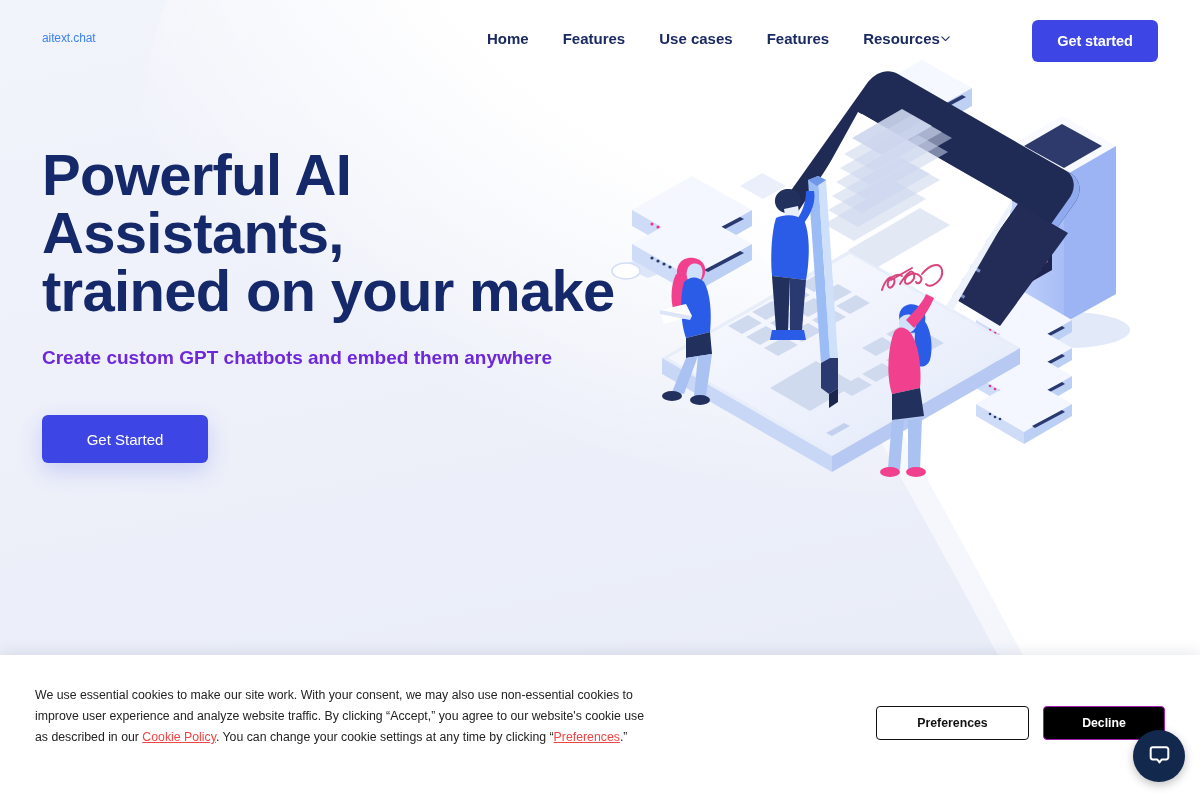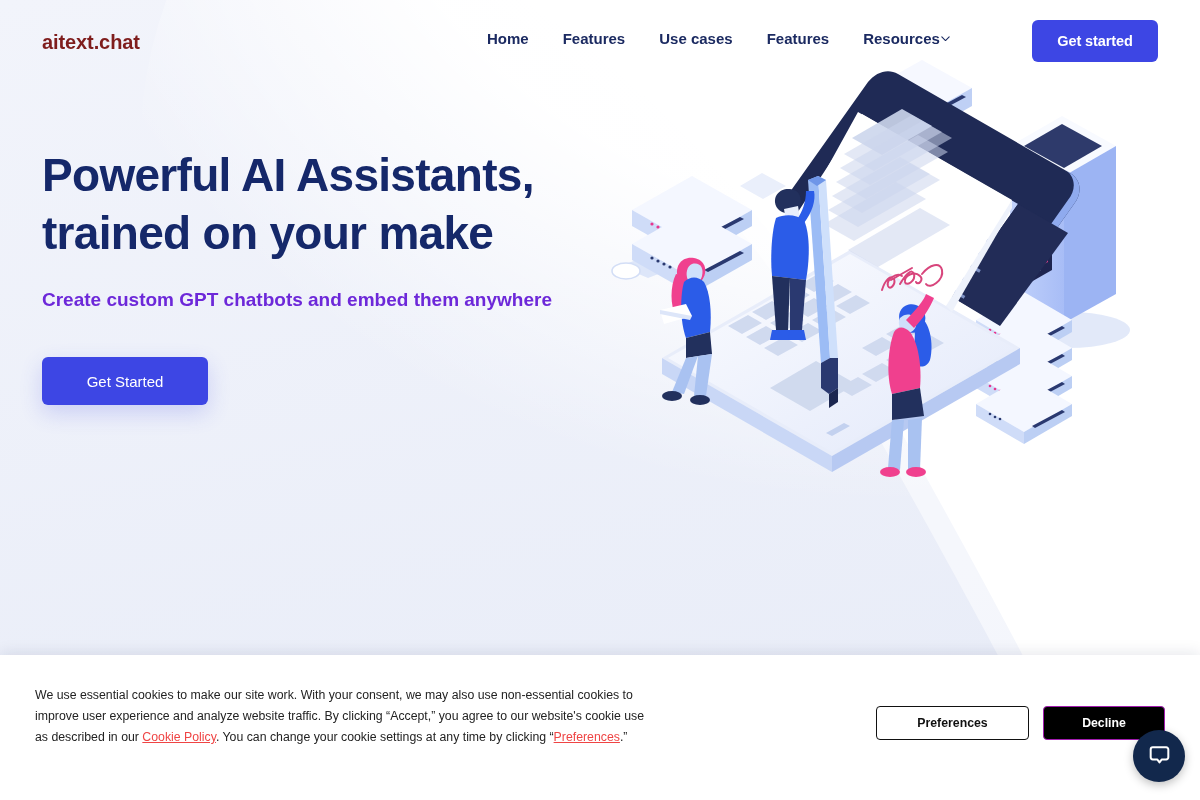--- a/index.html
+++ b/index.html
@@ -28,22 +28,22 @@
 
   
   .navbar {
     position:absolute; left:0; top:0;
     width:1200px; height:82px;
     display:flex; align-items:center;
     z-index:40;
   }
   .logo {
     position:absolute; left:42px; top:31px;
-    font-size:20px; font-weight:bold;
-    color:#7f1d1d; letter-spacing:-0.1px;
+    font-size:12px; font-weight:normal;
+    color:#3b82f6; letter-spacing:-0.1px;
   }
   .nav-links {
     position:absolute; left:470px; top:30px;
     display:flex; align-items:center; gap:0px;
   }
   .nav-link {
     font-size:15px; font-weight:bold; color:#1b2a61;
     text-decoration:none; padding:0 17px;
     white-space:nowrap; cursor:pointer;
   }
@@ -56,21 +56,21 @@
     background:#3d46e4; color:#ffffff;
     border:none; border-radius:6px;
     font-family:"Liberation Sans", sans-serif;
     font-size:14.5px; font-weight:bold;
     cursor:pointer; letter-spacing:-0.1px;
   }
 
   
   .hero-copy { position:absolute; left:42px; top:146px; width:600px; z-index:20; }
   .hero-title {
-    font-size:46px; line-height:58px; font-weight:bold;
+    font-size:58px; line-height:58px; font-weight:bold;
     color:#15286a; letter-spacing:-0.7px;
   }
   .hero-sub {
     margin-top:22px;
     font-size:19px; line-height:31px;
     color:#6d28d9; font-weight:bold;
     max-width:560px;
   }
   .btn-hero-cta {
     margin-top:42px;

